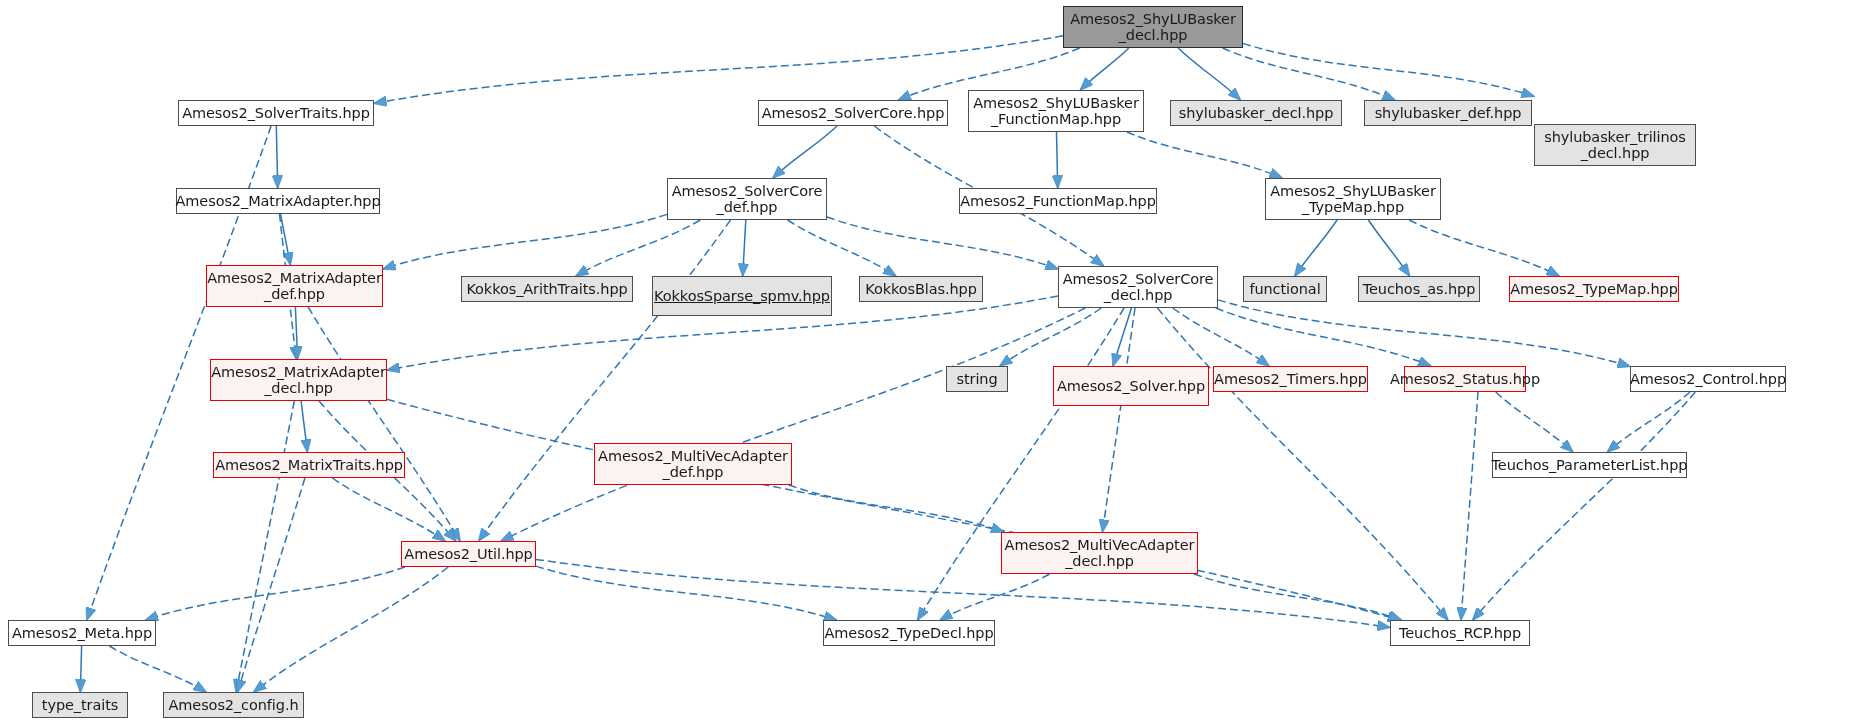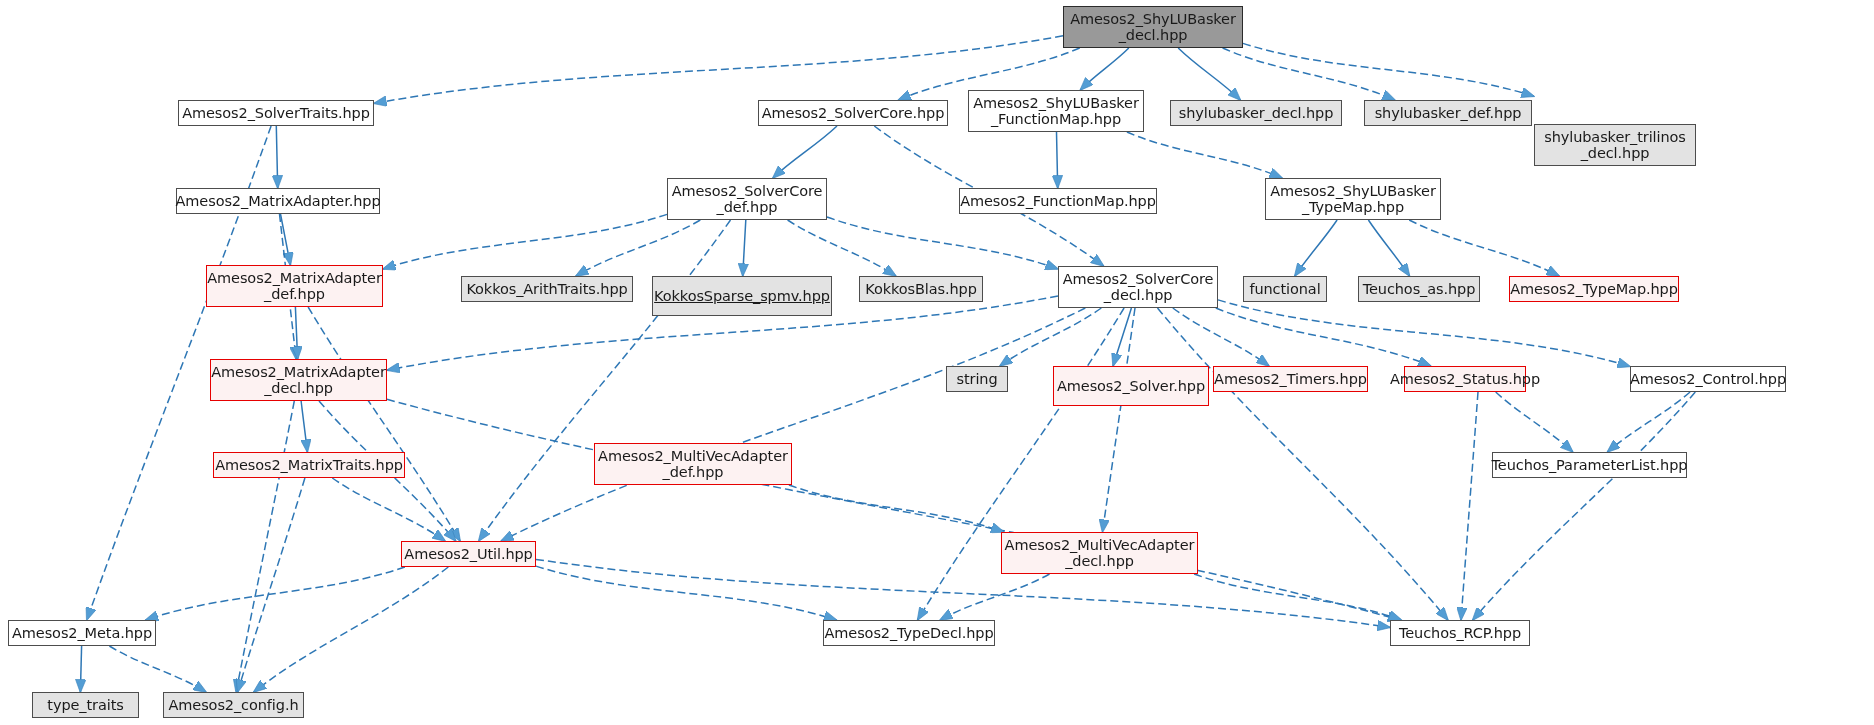--- a/index.html
+++ b/index.html
@@ -164,16 +164,16 @@
       <div class="node n-red" style="left: 213px; top: 452px; width: 192px; height: 26px;">Amesos2_MatrixTraits.hpp</div>
       <div class="node n-red" style="left: 594px; top: 443px; width: 198px; height: 42px;">Amesos2_MultiVecAdapter
 _def.hpp</div>
       <div class="node n-plain" style="left: 1492px; top: 452px; width: 195px; height: 26px;">Teuchos_ParameterList.hpp</div>
       <div class="node n-red" style="left: 401px; top: 541px; width: 135px; height: 26px;">Amesos2_Util.hpp</div>
       <div class="node n-red" style="left: 1001px; top: 532px; width: 197px; height: 42px;">Amesos2_MultiVecAdapter
 _decl.hpp</div>
       <div class="node n-plain" style="left: 8px; top: 620px; width: 148px; height: 26px;">Amesos2_Meta.hpp</div>
       <div class="node n-plain" style="left: 823px; top: 620px; width: 172px; height: 26px;">Amesos2_TypeDecl.hpp</div>
       <div class="node n-plain" style="left: 1390px; top: 620px; width: 140px; height: 26px;">Teuchos_RCP.hpp</div>
-      <div class="node n-grey" style="left: 32px; top: 692px; width: 107px; height: 26px;">type_traits</div>
+      <div class="node n-grey" style="left: 32px; top: 692px; width: 96px; height: 26px;">type_traits</div>
       <div class="node n-grey" style="left: 163px; top: 692px; width: 141px; height: 26px;">Amesos2_config.h</div>
     </div>
 </div>
 
 </body></html>

